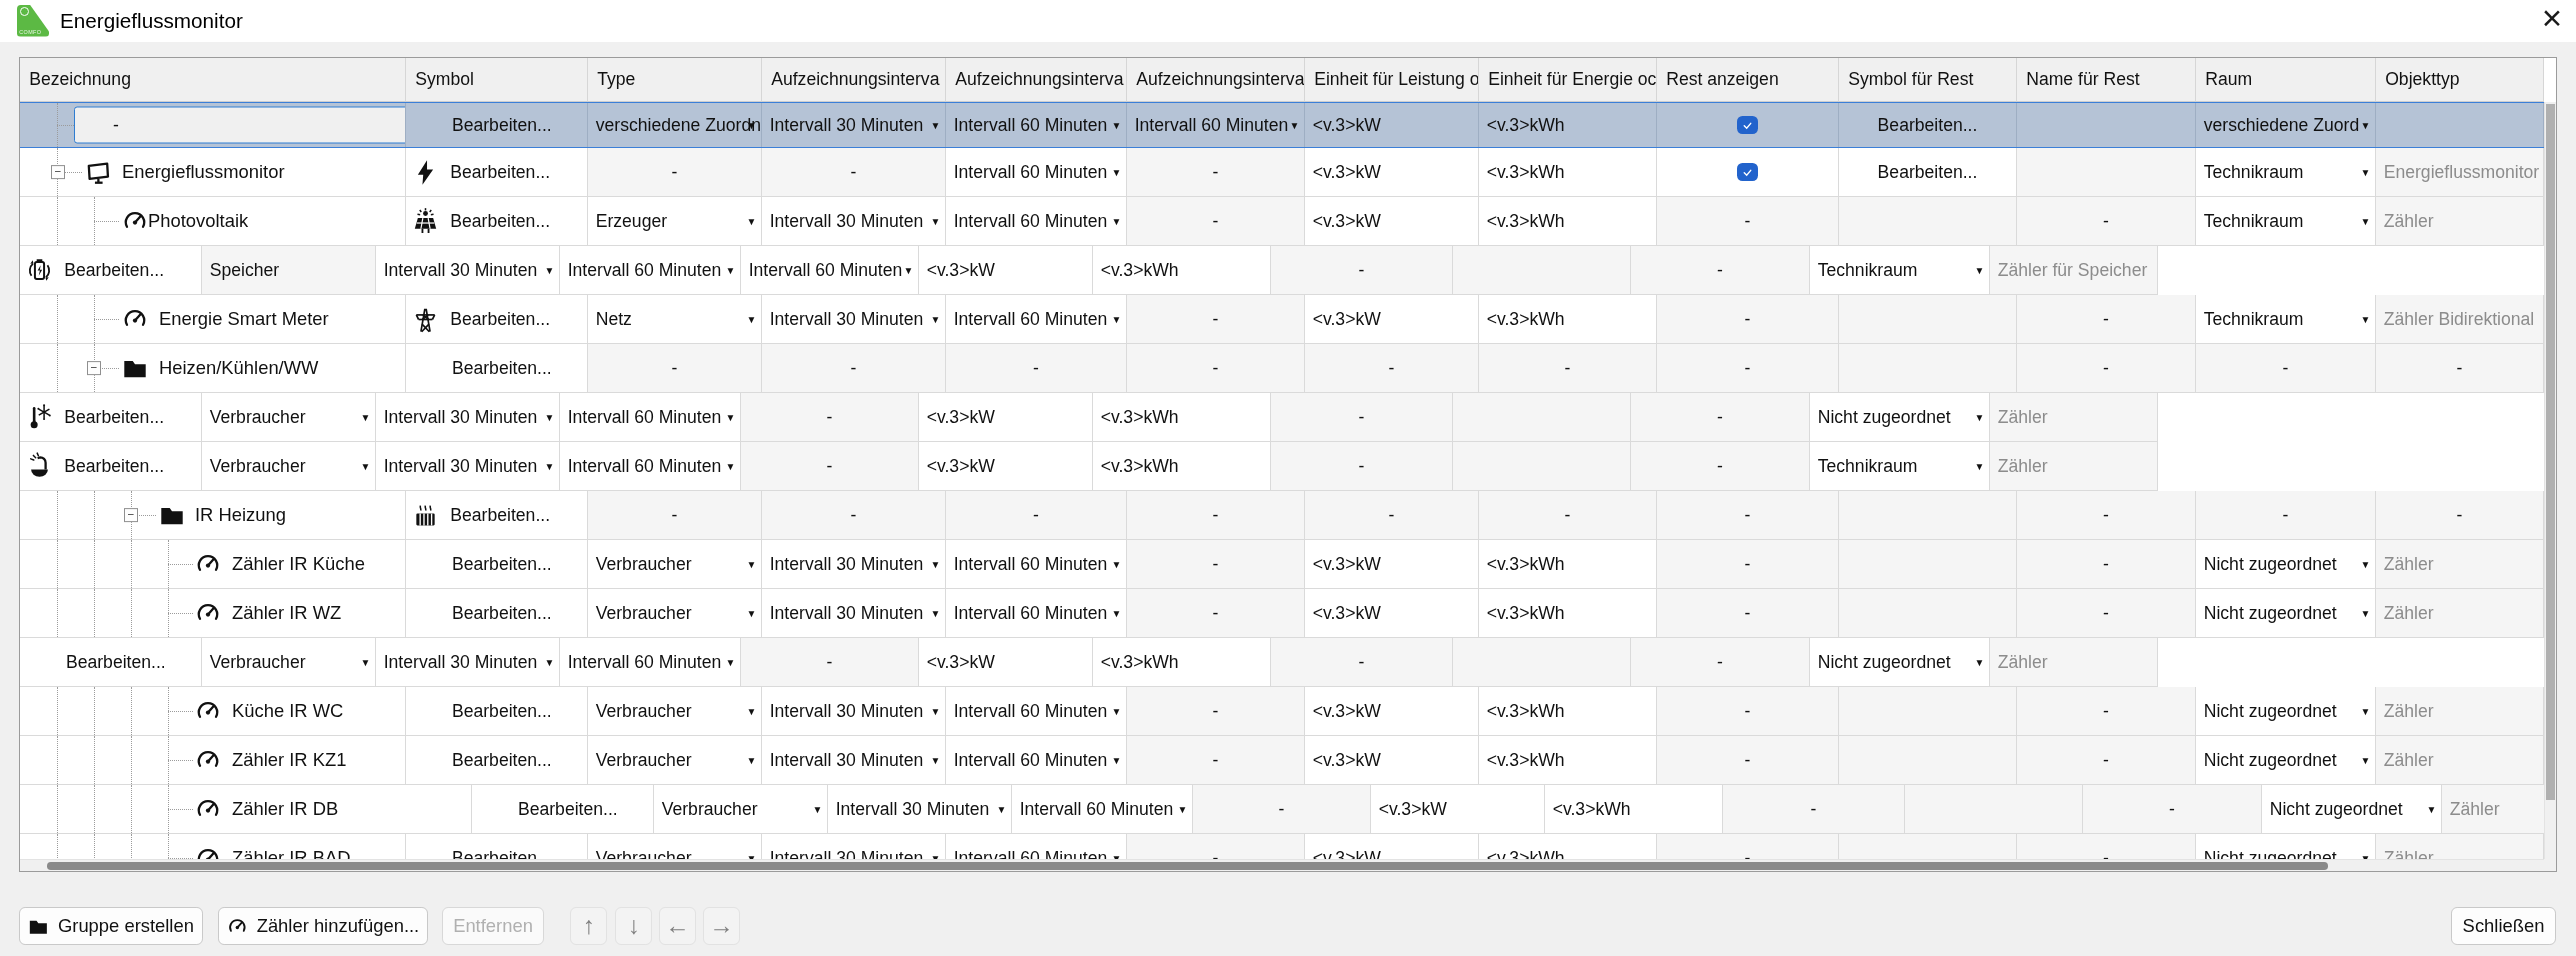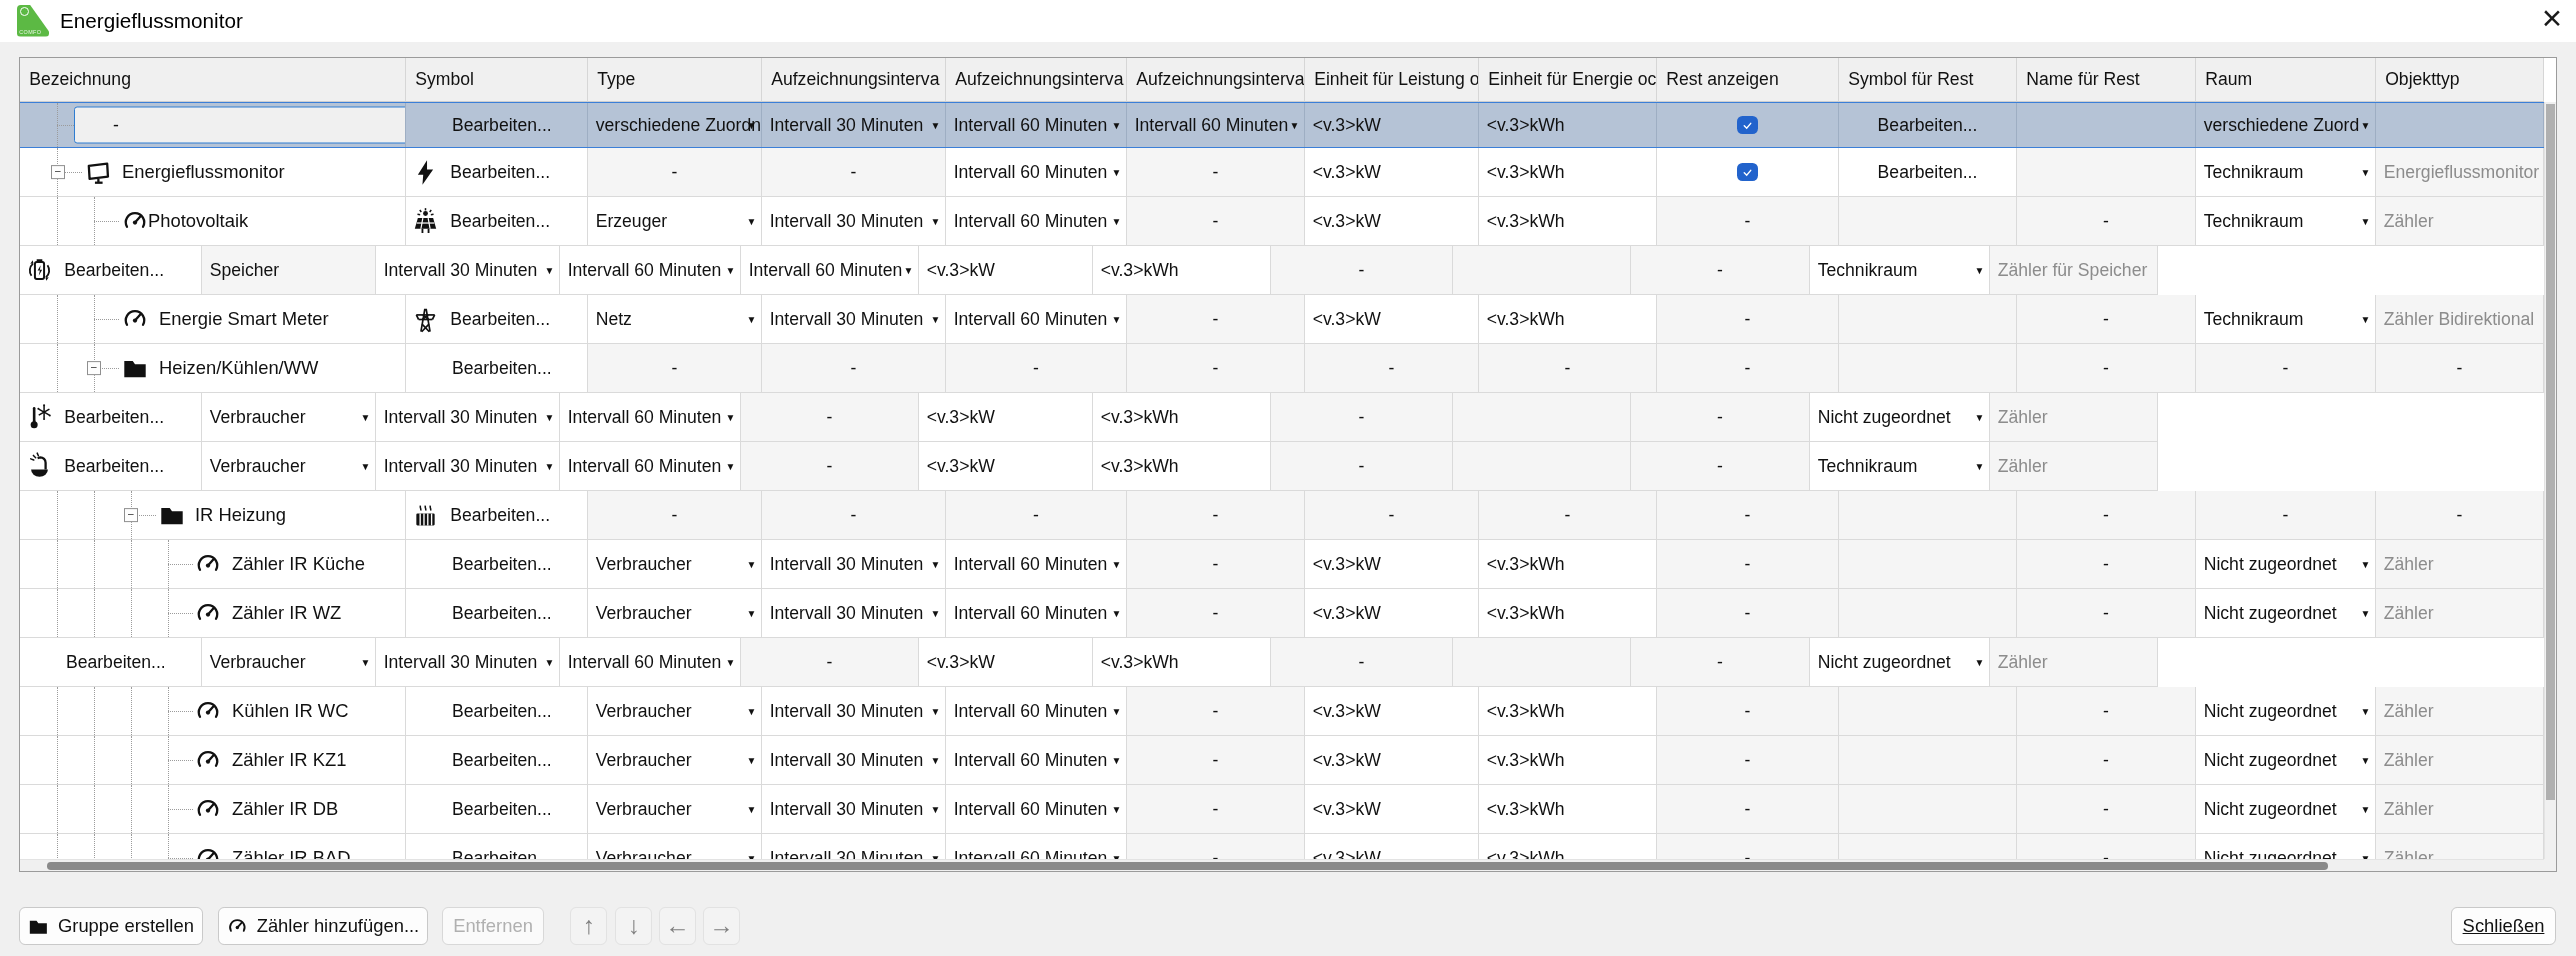--- a/index.html
+++ b/index.html
@@ -816,21 +816,21 @@
               <span class="vline" style="left:111px"></span>
               <span class="vline" style="left:148px"></span>
               <span class="stub" style="left:148px;width:25px"></span>
               <span class="ticon" style="left:175px">
                 <svg viewBox="0 0 34 34">
                   <path d="M6.5 24.5 A12 12 0 1 1 27.5 24.5" fill="none" stroke="#111" stroke-width="3" stroke-linecap="round"></path>
                   <path d="M17 19 L24.5 10.5" stroke="#111" stroke-width="3" stroke-linecap="round"></path>
                   <circle cx="17" cy="19" r="2.8" fill="#111"></circle>
                 </svg>
               </span>
-              <span class="tlabel" style="left:212px">Kühlen IR WC</span>
+              <span class="tlabel" style="left:212px">Küche IR WC</span>
             </div>
             <div class="cell w sym c" style="width:182px">
               <span class="btxt">Bearbeiten...</span>
             </div>
             <div class="cell w" style="width:174px">
               <span class="val">Verbraucher</span>
               <span class="dd">▼</span>
             </div>
             <div class="cell w" style="width:184px">
               <span class="val">Intervall 30 Minuten</span>
@@ -913,21 +913,21 @@
             </div>
             <div class="cell w" style="width:180px">
               <span class="val">Nicht zugeordnet</span>
               <span class="dd">▼</span>
             </div>
             <div class="cell obj" style="width:168px">
               <span class="val">Zähler</span>
             </div>
           </div>
           <div class="row">
-            <div class="cell tree" style="width:386px">
+            <div class="cell tree" style="width:452px">
               <span class="vline" style="left:37px"></span>
               <span class="vline" style="left:74px"></span>
               <span class="vline" style="left:111px"></span>
               <span class="vline" style="left:148px"></span>
               <span class="stub" style="left:148px;width:25px"></span>
               <span class="ticon" style="left:175px">
                 <svg viewBox="0 0 34 34">
                   <path d="M6.5 24.5 A12 12 0 1 1 27.5 24.5" fill="none" stroke="#111" stroke-width="3" stroke-linecap="round"></path>
                   <path d="M17 19 L24.5 10.5" stroke="#111" stroke-width="3" stroke-linecap="round"></path>
                   <circle cx="17" cy="19" r="2.8" fill="#111"></circle>
@@ -1069,18 +1069,18 @@
     <button class="abtn" style="left:615px;">
       <span>↓</span>
     </button>
     <button class="abtn" style="left:659px;">
       <span>←</span>
     </button>
     <button class="abtn" style="left:703px;">
       <span>→</span>
     </button>
 
-    <button class="fbtn" style="left:2451px;width:105px;text-decoration:underline;">
+    <button class="fbtn" style="left:2451px;width:105px;">
       <span>Schließen</span>
     </button>
   </div>
 </div>
 
 
 </body></html>

